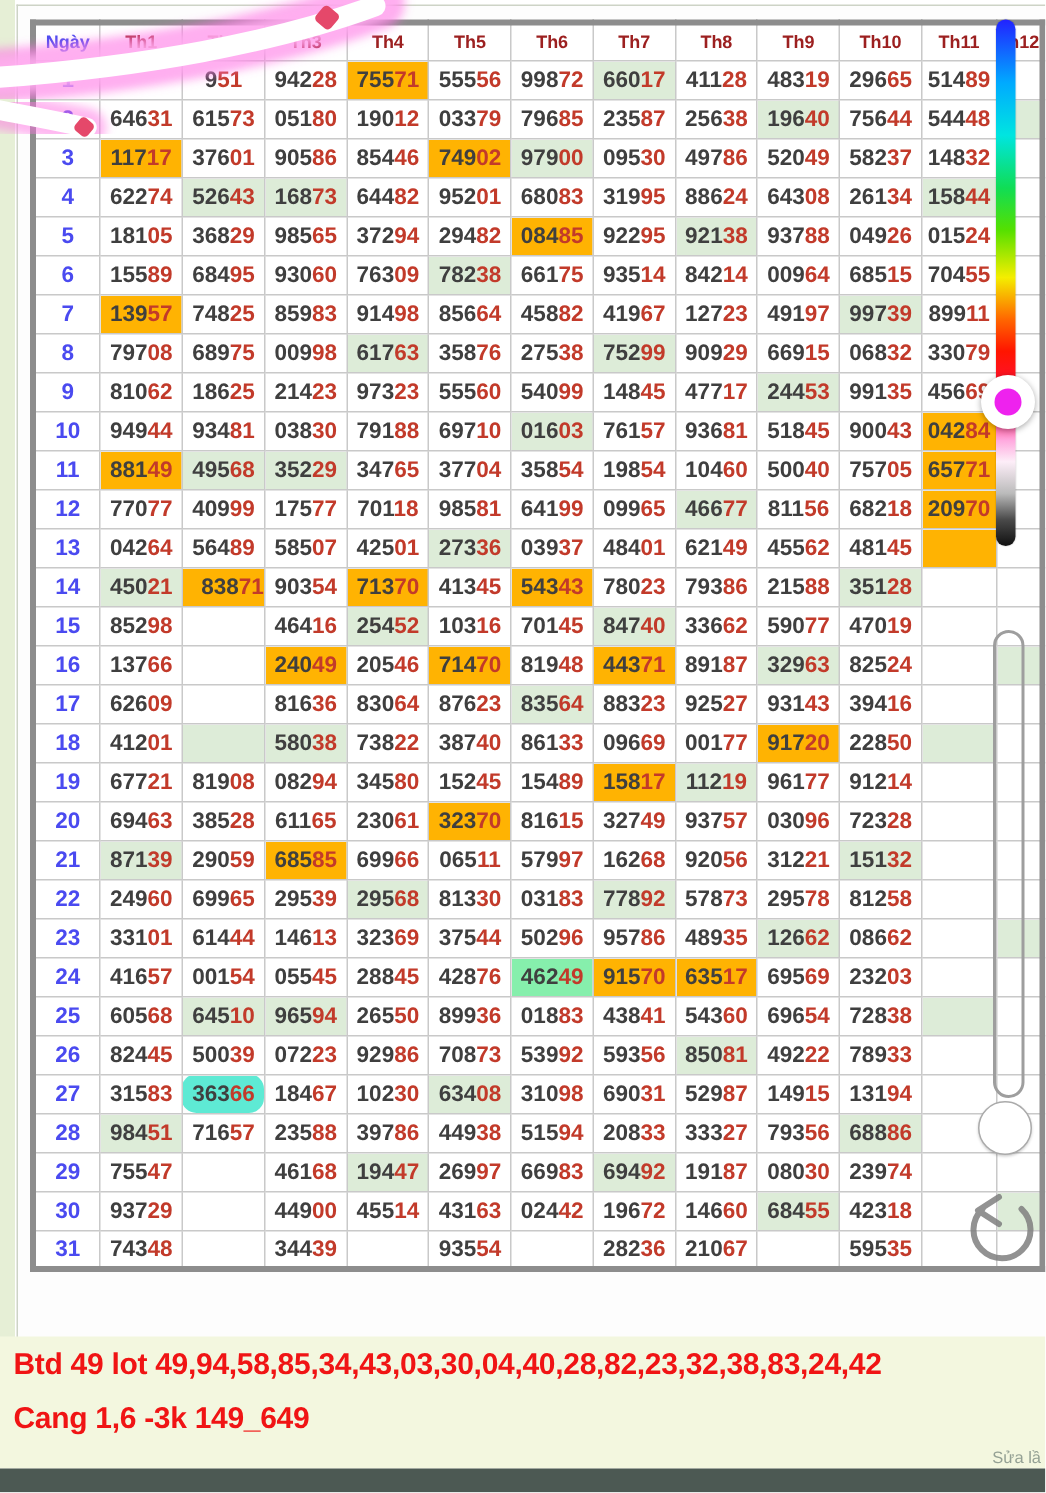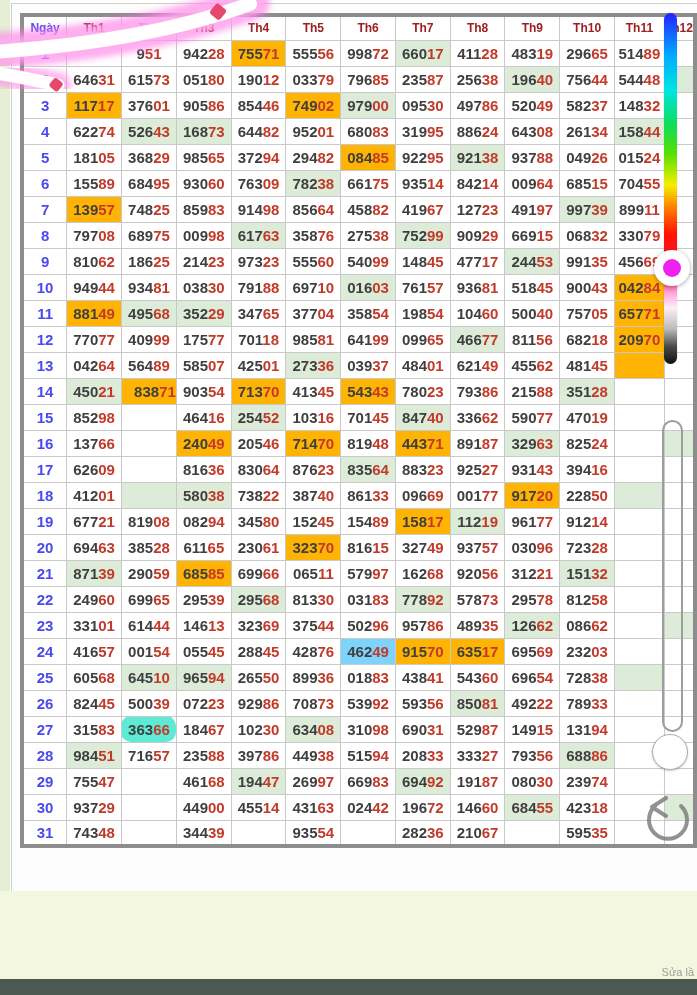--- a/index.html
+++ b/index.html
@@ -465,21 +465,21 @@
             <td></td>
             <td style="background: rgb(221, 236, 216);"></td>
           </tr>
           <tr>
             <td class="day">24</td>
             <td><span class="dg-head">416</span><span class="dg-tail">57</span></td>
             <td><span class="dg-head">001</span><span class="dg-tail">54</span></td>
             <td><span class="dg-head">055</span><span class="dg-tail">45</span></td>
             <td><span class="dg-head">288</span><span class="dg-tail">45</span></td>
             <td><span class="dg-head">428</span><span class="dg-tail">76</span></td>
-            <td style="background: #7dd3fc;"><span class="dg-head">462</span><span class="dg-tail">49</span></td>
+            <td style="background: #86efac;"><span class="dg-head">462</span><span class="dg-tail">49</span></td>
             <td style="background: rgb(255, 179, 2);"><span class="dg-head">915</span><span class="dg-tail">70</span></td>
             <td style="background: rgb(255, 179, 2);"><span class="dg-head">635</span><span class="dg-tail">17</span></td>
             <td><span class="dg-head">695</span><span class="dg-tail">69</span></td>
             <td><span class="dg-head">232</span><span class="dg-tail">03</span></td>
             <td></td>
             <td></td>
           </tr>
           <tr>
             <td class="day">25</td>
             <td><span class="dg-head">605</span><span class="dg-tail">68</span></td>
@@ -619,16 +619,18 @@
   <button class="undo-button">
     <svg width="58" height="58" viewBox="0 0 58 58">
       <g fill="none" stroke="#7f7f7f" stroke-width="4" stroke-linecap="round" stroke-linejoin="round" opacity="0.85">
         <path d="M42 15 A19 19 0 1 1 16 15"></path>
         <path d="M27 7 L13 16 L27 25"></path>
       </g>
     </svg>
   </button>
 
   <div class="bottom-band"></div>
+  <div class="note-line note-1">Btd 49 lot 49,94,58,85,34,43,03,30,04,40,28,82,23,32,38,83,24,42</div>
+  <div class="note-line note-2">Cang 1,6 -3k 149_649</div>
   <div class="edited-label">Sửa lầ</div>
   <div class="bottom-bar"></div>
 
 </div>
 
 </body></html>

